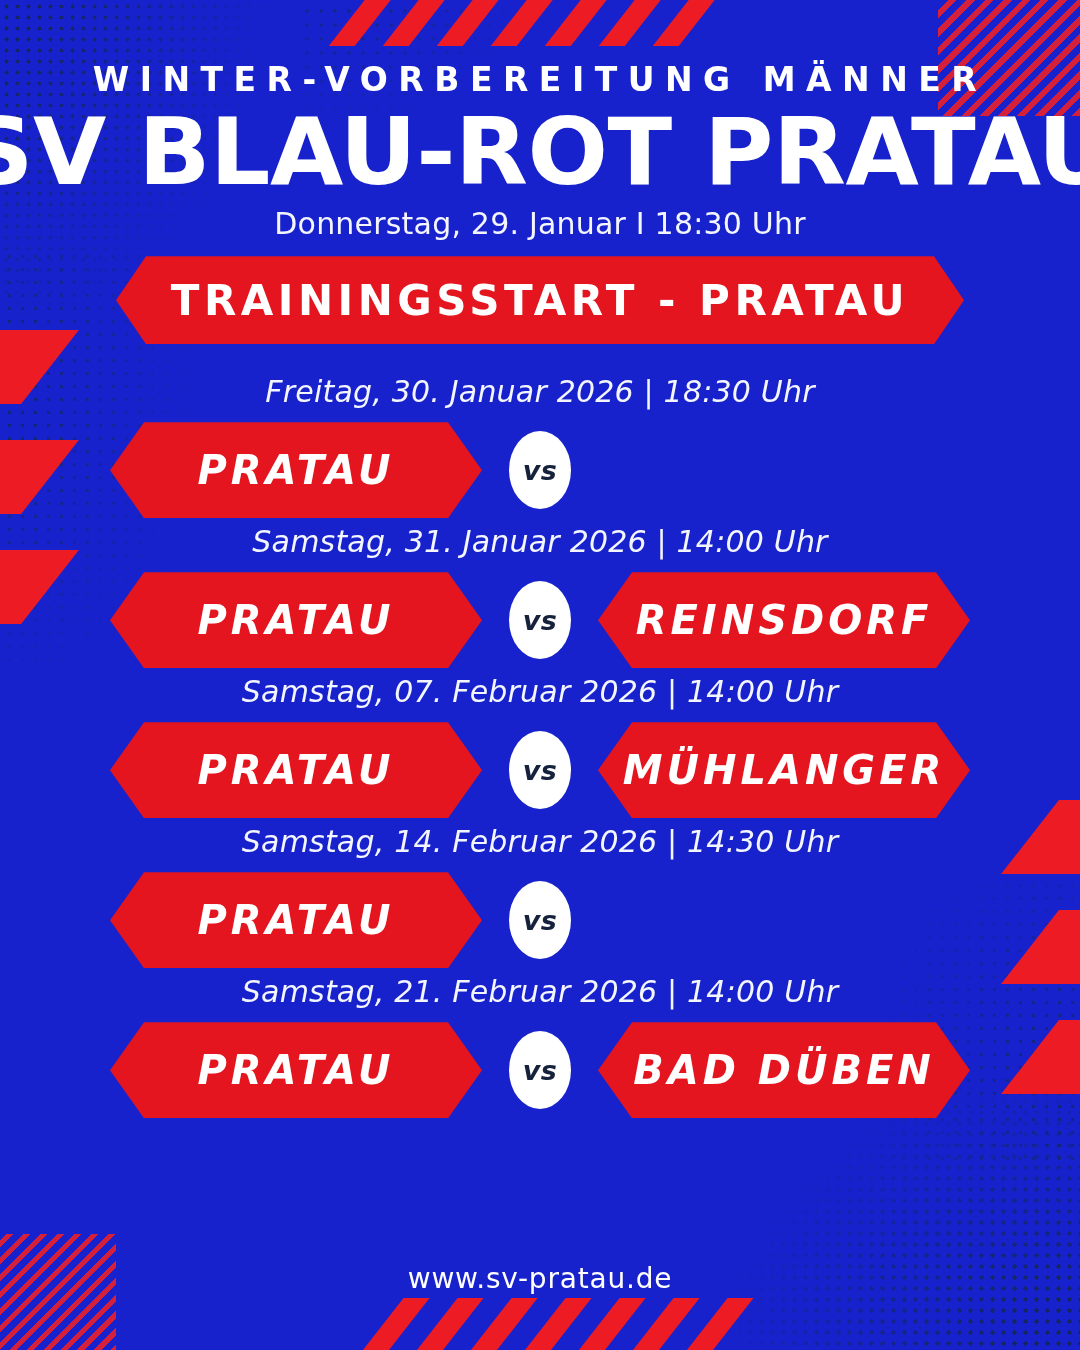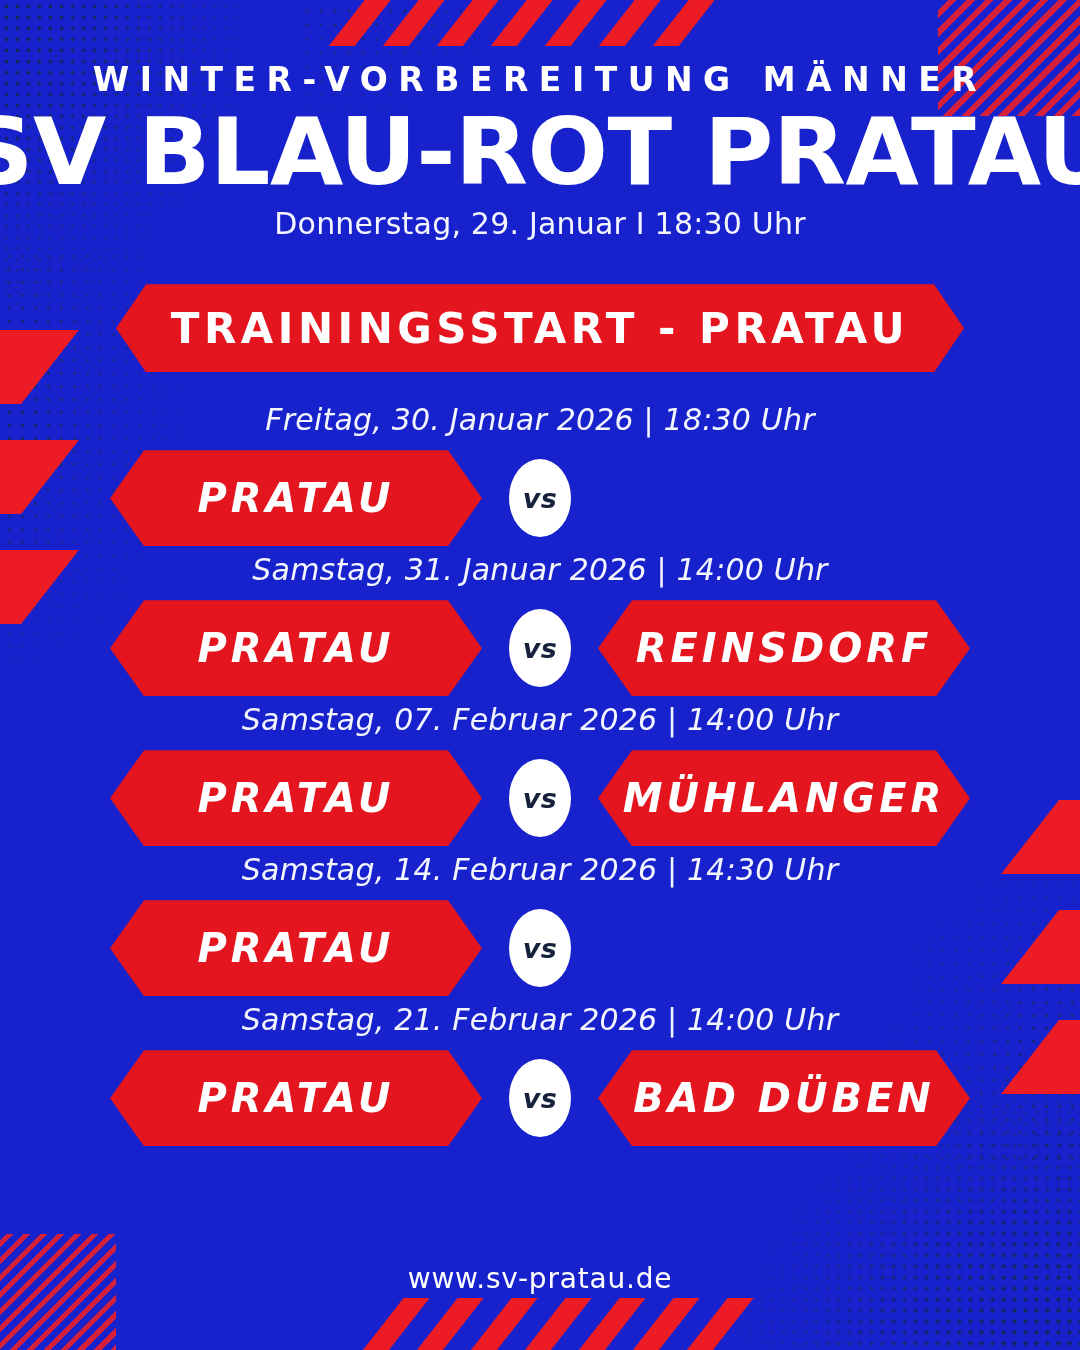--- a/index.html
+++ b/index.html
@@ -178,21 +178,20 @@
   .training-banner {
     width: 848px;
     height: 88px;
     font-size: 42px;
     letter-spacing: 4.5px;
     clip-path: polygon(
         30px 0%, calc(100% - 30px) 0%,
         100% 50%,
         calc(100% - 30px) 100%, 30px 100%,
         0% 50%);
-    margin-top: 28px;
   }
 
   
   .matches {
     width: 100%;
     display: flex;
     flex-direction: column;
     align-items: center;
     margin-top: 30px;
     font-style: italic;

